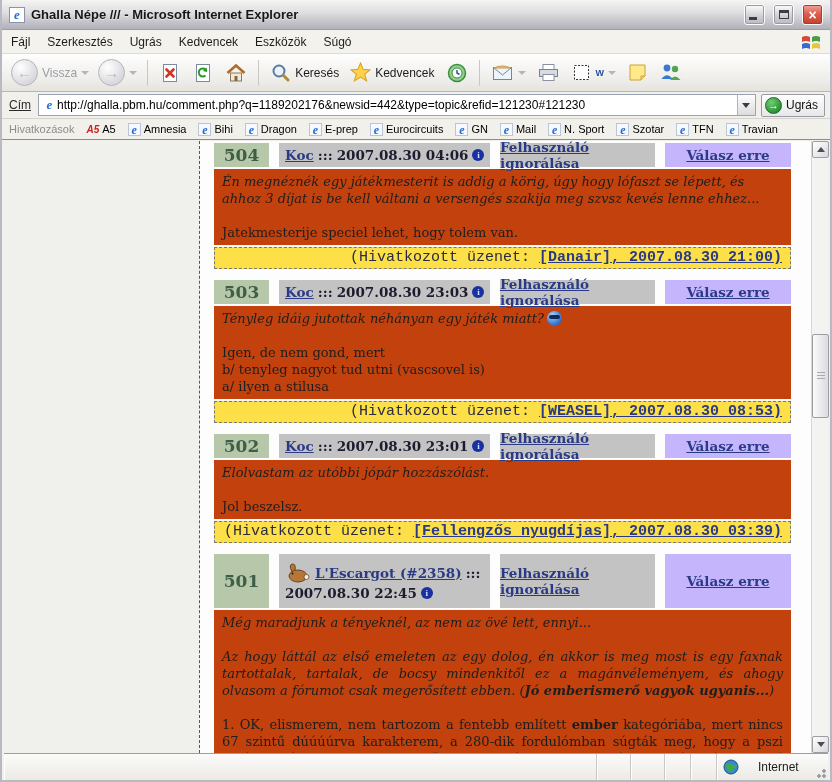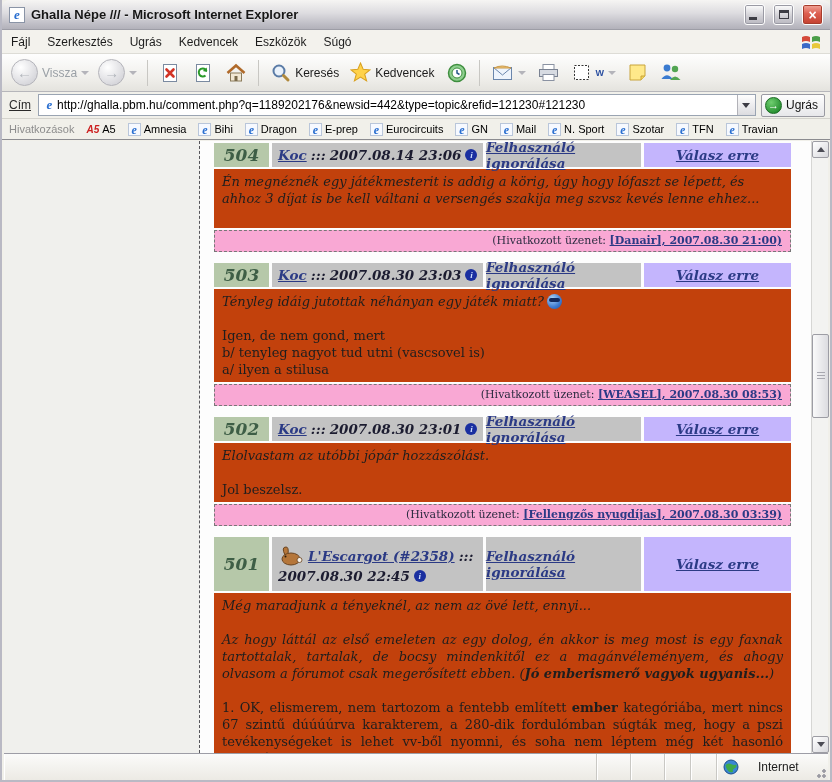--- a/index.html
+++ b/index.html
@@ -97,42 +97,42 @@
     border-bottom:5px solid #4c4c55; }
   .tri-down-s { width:0; height:0; border-left:4px solid transparent; border-right:4px solid transparent;
     border-top:5px solid #4c4c55; }
   .sb-thumb { position:absolute; left:0; width:17px; top:193px; height:84px;
     background:linear-gradient(90deg,#fafafa,#dcdce0); border:1px solid #9d9da4; border-radius:2px;
     display:flex; align-items:center; justify-content:center; }
   .sb-grip { width:8px; height:8px;
     background:repeating-linear-gradient(#a8a8b0 0 1px, transparent 1px 3px); }
   
   .post { width:577px; margin-bottom:11px; font-family:"DejaVu Serif","Liberation Serif",serif; }
-  .post-header { display:flex; gap:3px; margin-bottom:2px;font-style:italic; }
+  .post-header { display:flex; gap:10px; margin-bottom:2px; }
   .num-cell { width:55px; background:#b6c8a9; color:#3e5e46; font-weight:bold; font-size:17px;
     display:flex; align-items:center; justify-content:center; }
   .user-cell { width:211px; background:#c3c3c3; padding:2px 6px; font-size:13.5px;
     display:flex; flex-direction:column; justify-content:center; gap:1px; }
   .user-line { display:flex; align-items:center; gap:4px; flex-wrap:nowrap; white-space:nowrap; }
   .ign-cell { width:155px; background:#c3c3c3; display:flex; align-items:center; justify-content:center; }
   .rep-cell { flex:1; background:#c4b5fd; display:flex; align-items:center; justify-content:center; }
   .hdr24 .num-cell, .hdr24 .user-cell, .hdr24 .ign-cell, .hdr24 .rep-cell { height:24px; }
   .hdr54 .num-cell, .hdr54 .user-cell, .hdr54 .ign-cell, .hdr54 .rep-cell { height:54px; }
   a.navlink { color:#2b3a85; font-weight:bold; text-decoration:underline; font-size:13.5px; cursor:pointer; }
   .hdr-sep, .hdr-date { font-weight:bold; color:#1c1c30; font-size:13.5px; }
   .info-icon { display:inline-block; width:12px; height:12px; border-radius:50%; background:#1a2fa0;
     color:#cfe0ff; font-size:9px; line-height:12px; text-align:center; font-weight:bold;
     font-family:"Liberation Serif",serif; flex:0 0 auto; }
   .post-body { background:#c2410c; padding:4px 8px; font-size:13px; line-height:17px;
     color:#1e1e1e; margin-bottom:2px; }
   .quote { font-style:italic; }
   .blank { height:17px; }
   .justify { text-align:justify; }
-  .post-footer { background:#f9a8d4; border:1px dashed #777; padding:2px 8px; text-align:right;
-    font-size:11px; line-height:16px; color:#2b2b40; }
+  .post-footer { background:#fde047; border:1px dashed #777; padding:2px 8px; text-align:right;
+    font-size:15px; line-height:16px; color:#2b2b40;font-family:Liberation Mono, monospace; }
   .post-footer a { color:#2b3a85; font-weight:bold; text-decoration:underline; cursor:pointer; }
   .smiley { display:inline-block; width:15px; height:15px; border-radius:50%; position:relative;
     background:radial-gradient(circle at 35% 30%, #aed3f7, #3c7ad0 60%, #1e4fa0);
     vertical-align:-3px; margin-left:3px; }
   .smiley::after { content:""; position:absolute; left:2px; right:2px; top:4px; height:4px;
     background:#12295e; border-radius:2px; }
   .rabbit { flex:0 0 auto; }
   
   .statusbar { position:absolute; left:2px; right:2px; bottom:0; height:27px; display:flex;
     background:linear-gradient(#fbfbfa,#eceae4); border-top:1px solid #9d9da6; align-items:stretch; }
@@ -343,34 +343,35 @@
 
     <div class="page">
 
       <div class="post">
         <div class="post-header hdr24">
           <div class="num-cell">504</div>
           <div class="user-cell">
             <span class="user-line">
               <a class="navlink">Koc</a>
               <span class="hdr-sep">:::</span>
-              <span class="hdr-date">2007.08.14 23:06</span>
+              <span class="hdr-date">2007.08.30 04:06</span>
               <span class="info-icon">i</span>
             </span>
           </div>
           <div class="ign-cell">
             <a class="navlink">Felhasználó ignorálása</a>
           </div>
           <div class="rep-cell">
             <a class="navlink">Válasz erre</a>
           </div>
         </div>
         <div class="post-body">
           <div class="quote">Én megnéznék egy játékmesterit is addig a körig, úgy hogy lófaszt se lépett, és ahhoz 3 díjat is be kell váltani a versengés szakija meg szvsz kevés lenne ehhez...</div>
           <div class="blank"></div>
+          <div>Jatekmesterije speciel lehet, hogy tolem van.</div>
         </div>
         <div class="post-footer">
           <span>(Hivatkozott üzenet:</span>
           <a>[Danair], 2007.08.30 21:00)</a>
         </div>
       </div>
 
       <div class="post">
         <div class="post-header hdr24">
           <div class="num-cell">503</div>

